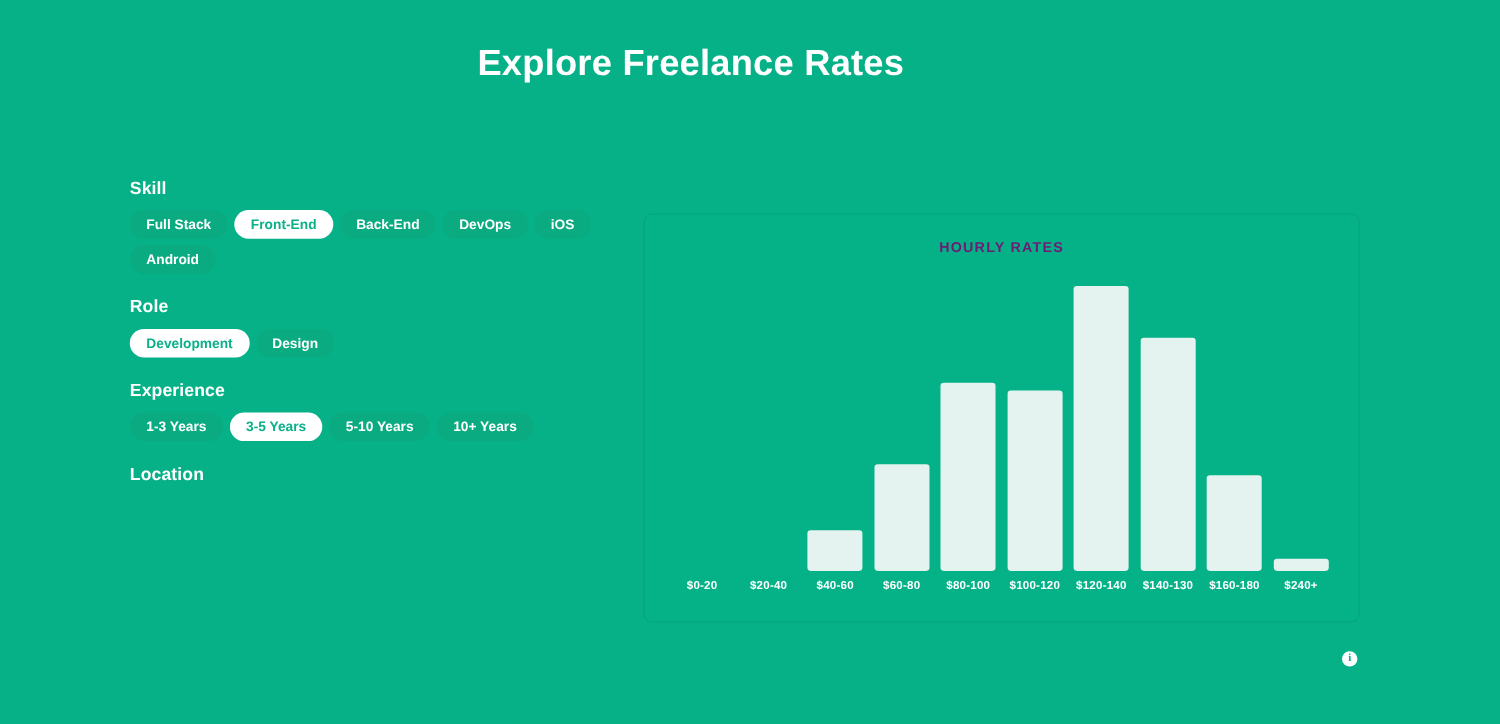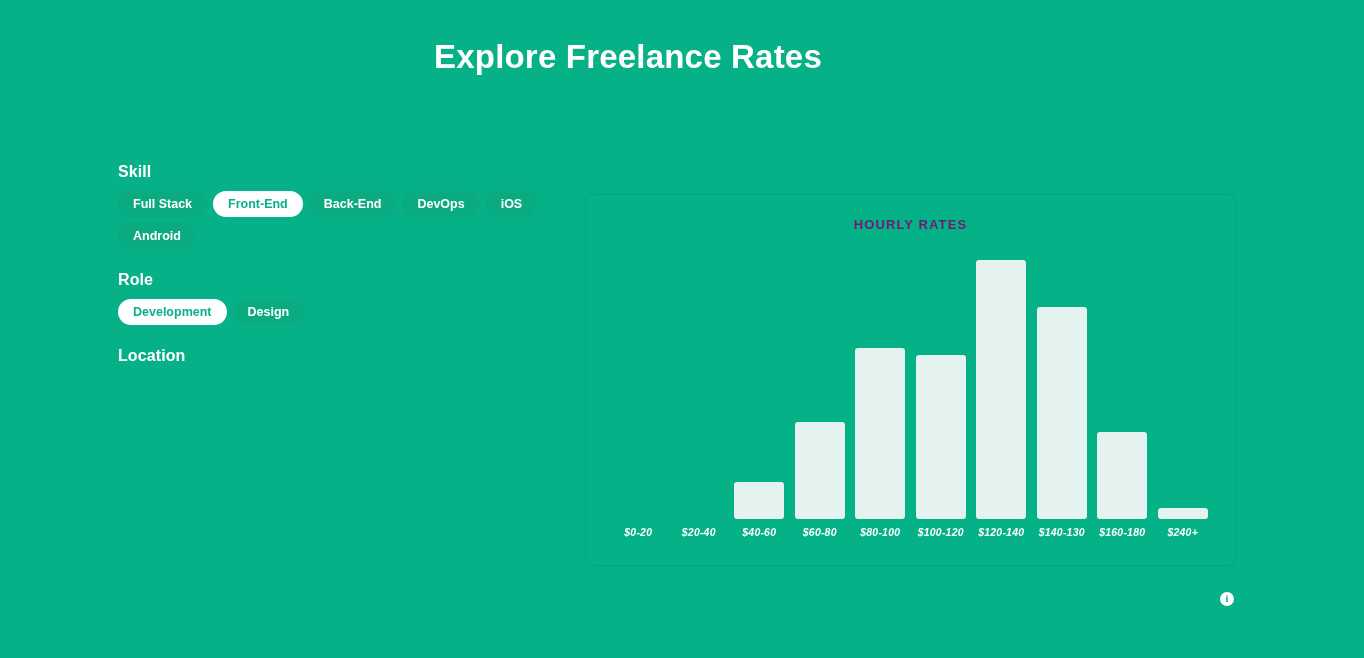--- a/index.html
+++ b/index.html
@@ -109,21 +109,20 @@
     font-weight: bold;
     letter-spacing: 1.1px;
   }
 
   .chart-body {
     position: absolute;
     left: 22px;
     right: 22px;
     top: 60px;
     bottom: 14px;
-    font-style: italic;
   }
 
   .bars {
     position: absolute;
     left: 0;
     right: 0;
     top: 0;
     bottom: 32px;
     display: flex;
     align-items: flex-end;
@@ -206,20 +205,29 @@
           <button class="pill">DevOps</button>
           <button class="pill">iOS</button>
           <button class="pill">Android</button>
         </div>
       </div>
       <div class="filter-group">
         <div class="filter-label">Role</div>
         <div class="pill-row">
           <button class="pill selected">Development</button>
           <button class="pill">Design</button>
+        </div>
+      </div>
+      <div class="filter-group">
+        <div class="filter-label">Experience</div>
+        <div class="pill-row">
+          <button class="pill">1-3 Years</button>
+          <button class="pill selected">3-5 Years</button>
+          <button class="pill">5-10 Years</button>
+          <button class="pill">10+ Years</button>
         </div>
       </div>
       <div class="filter-group">
         <div class="filter-label">Location</div>
       </div>
     </div>
 
   <div class="chart-panel">
     <div class="chart-title">HOURLY RATES</div>
     <div class="chart-body">

